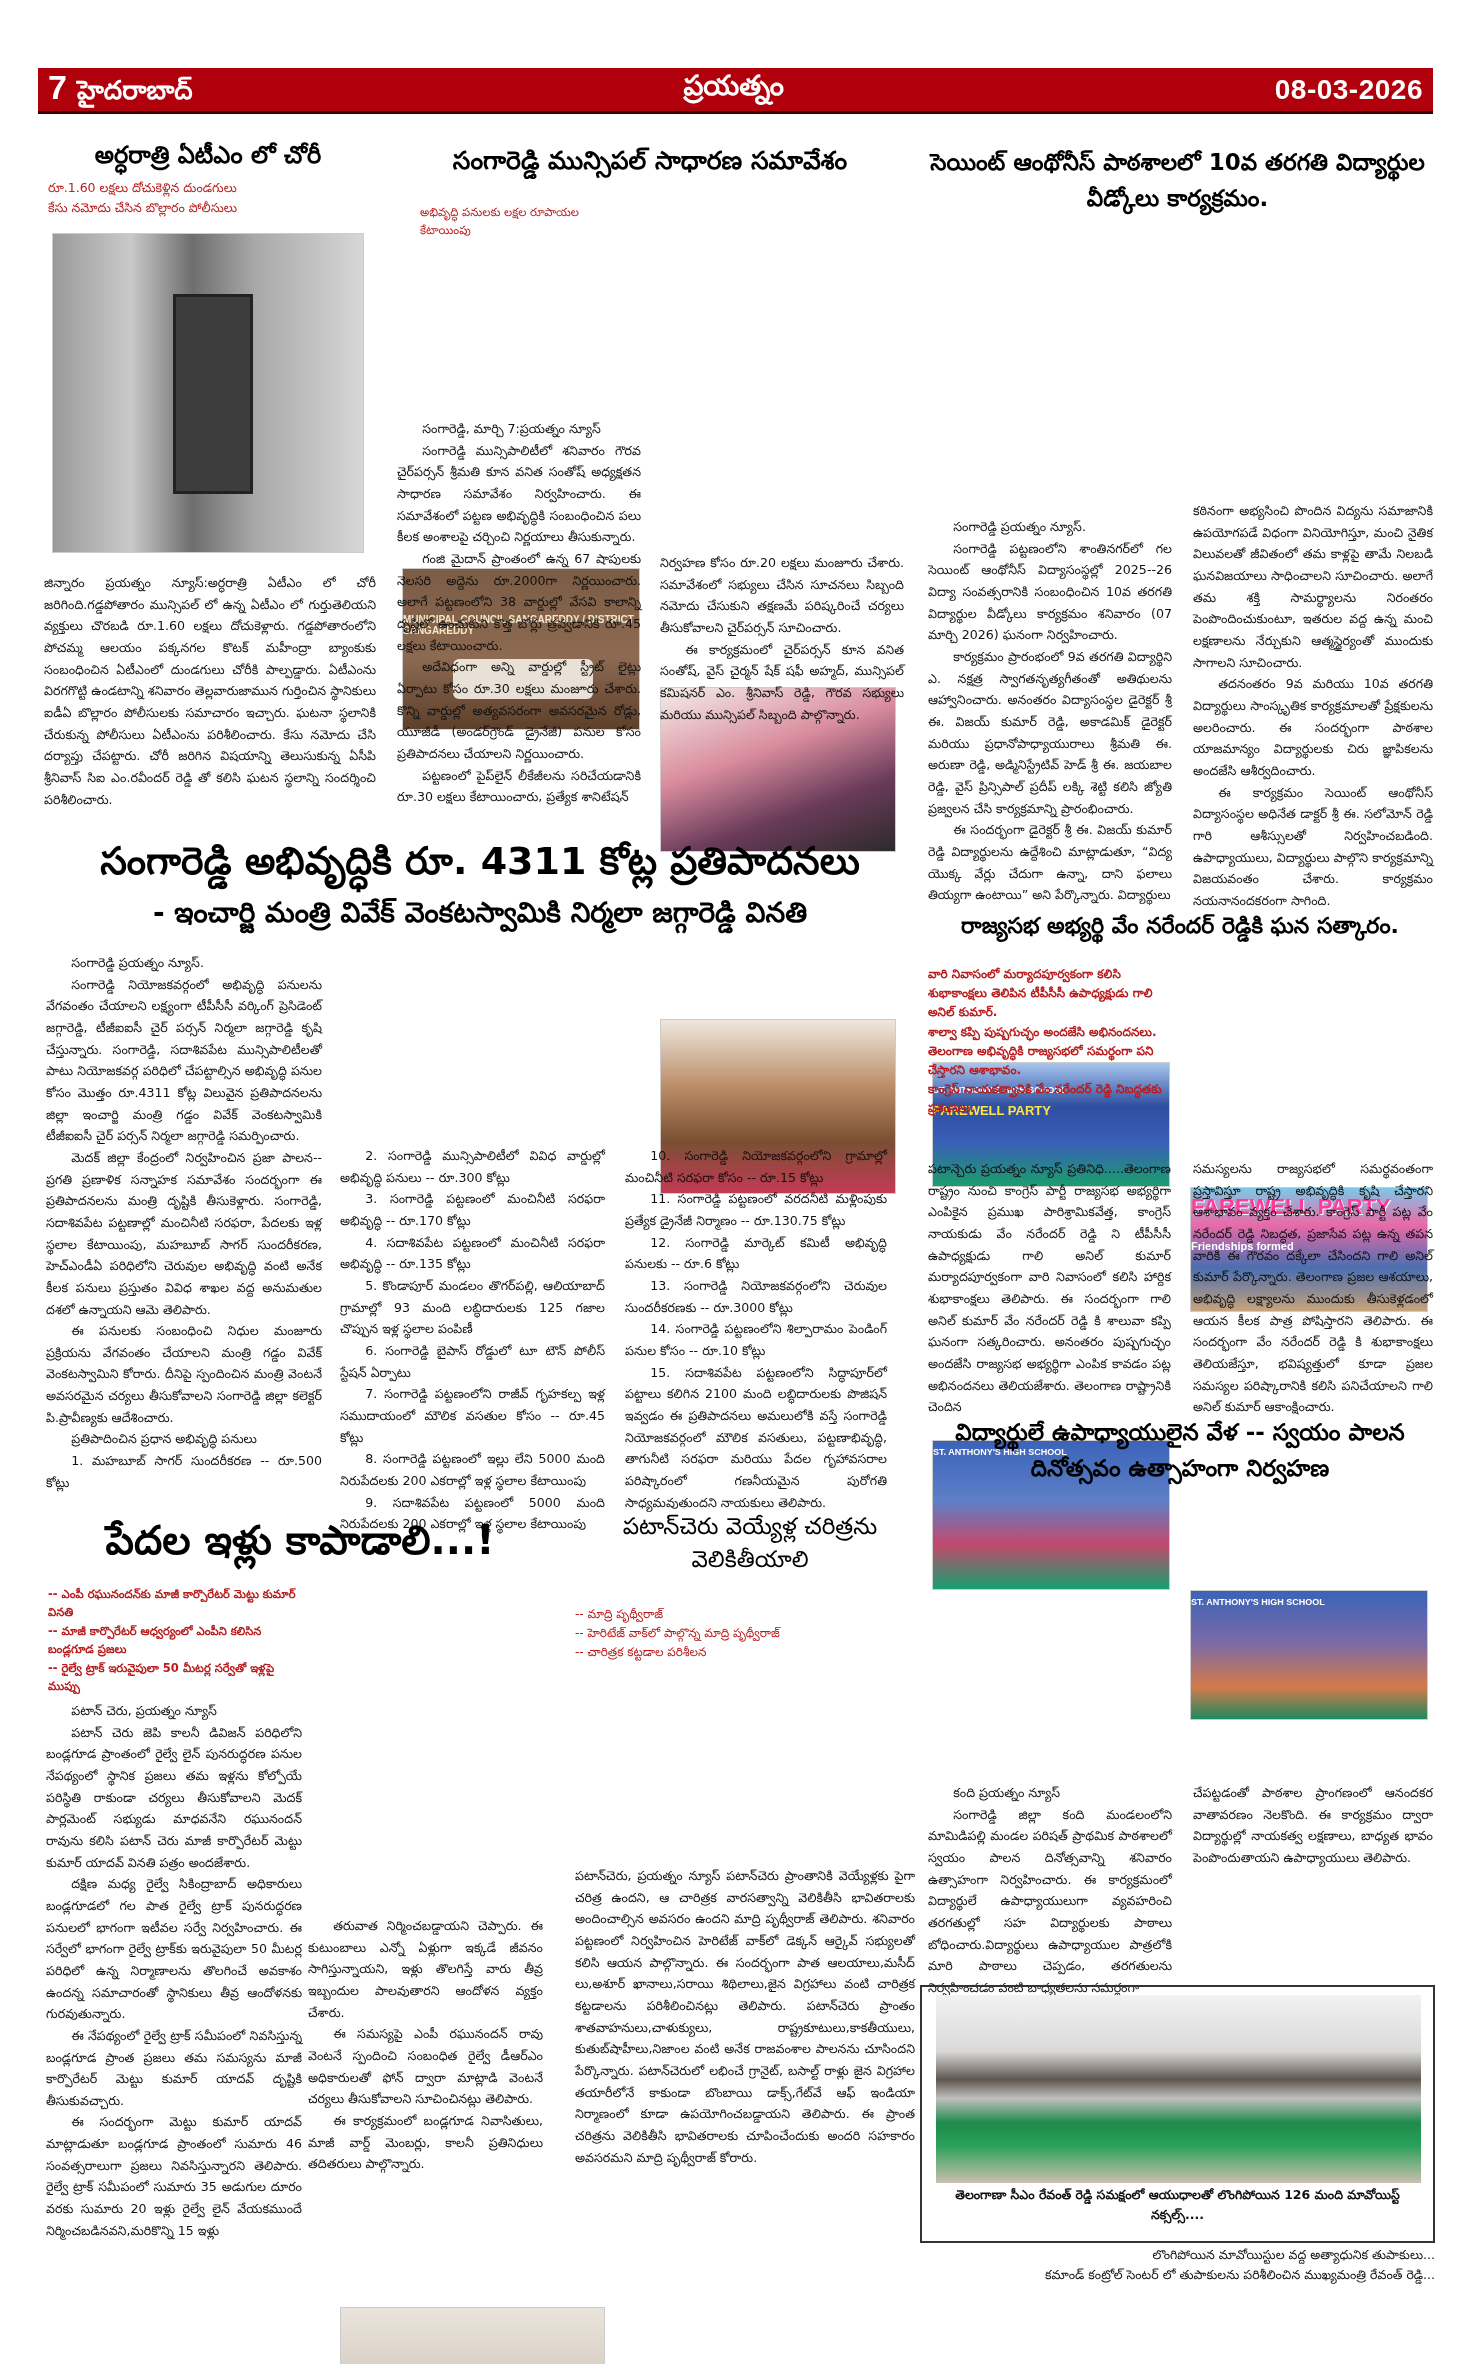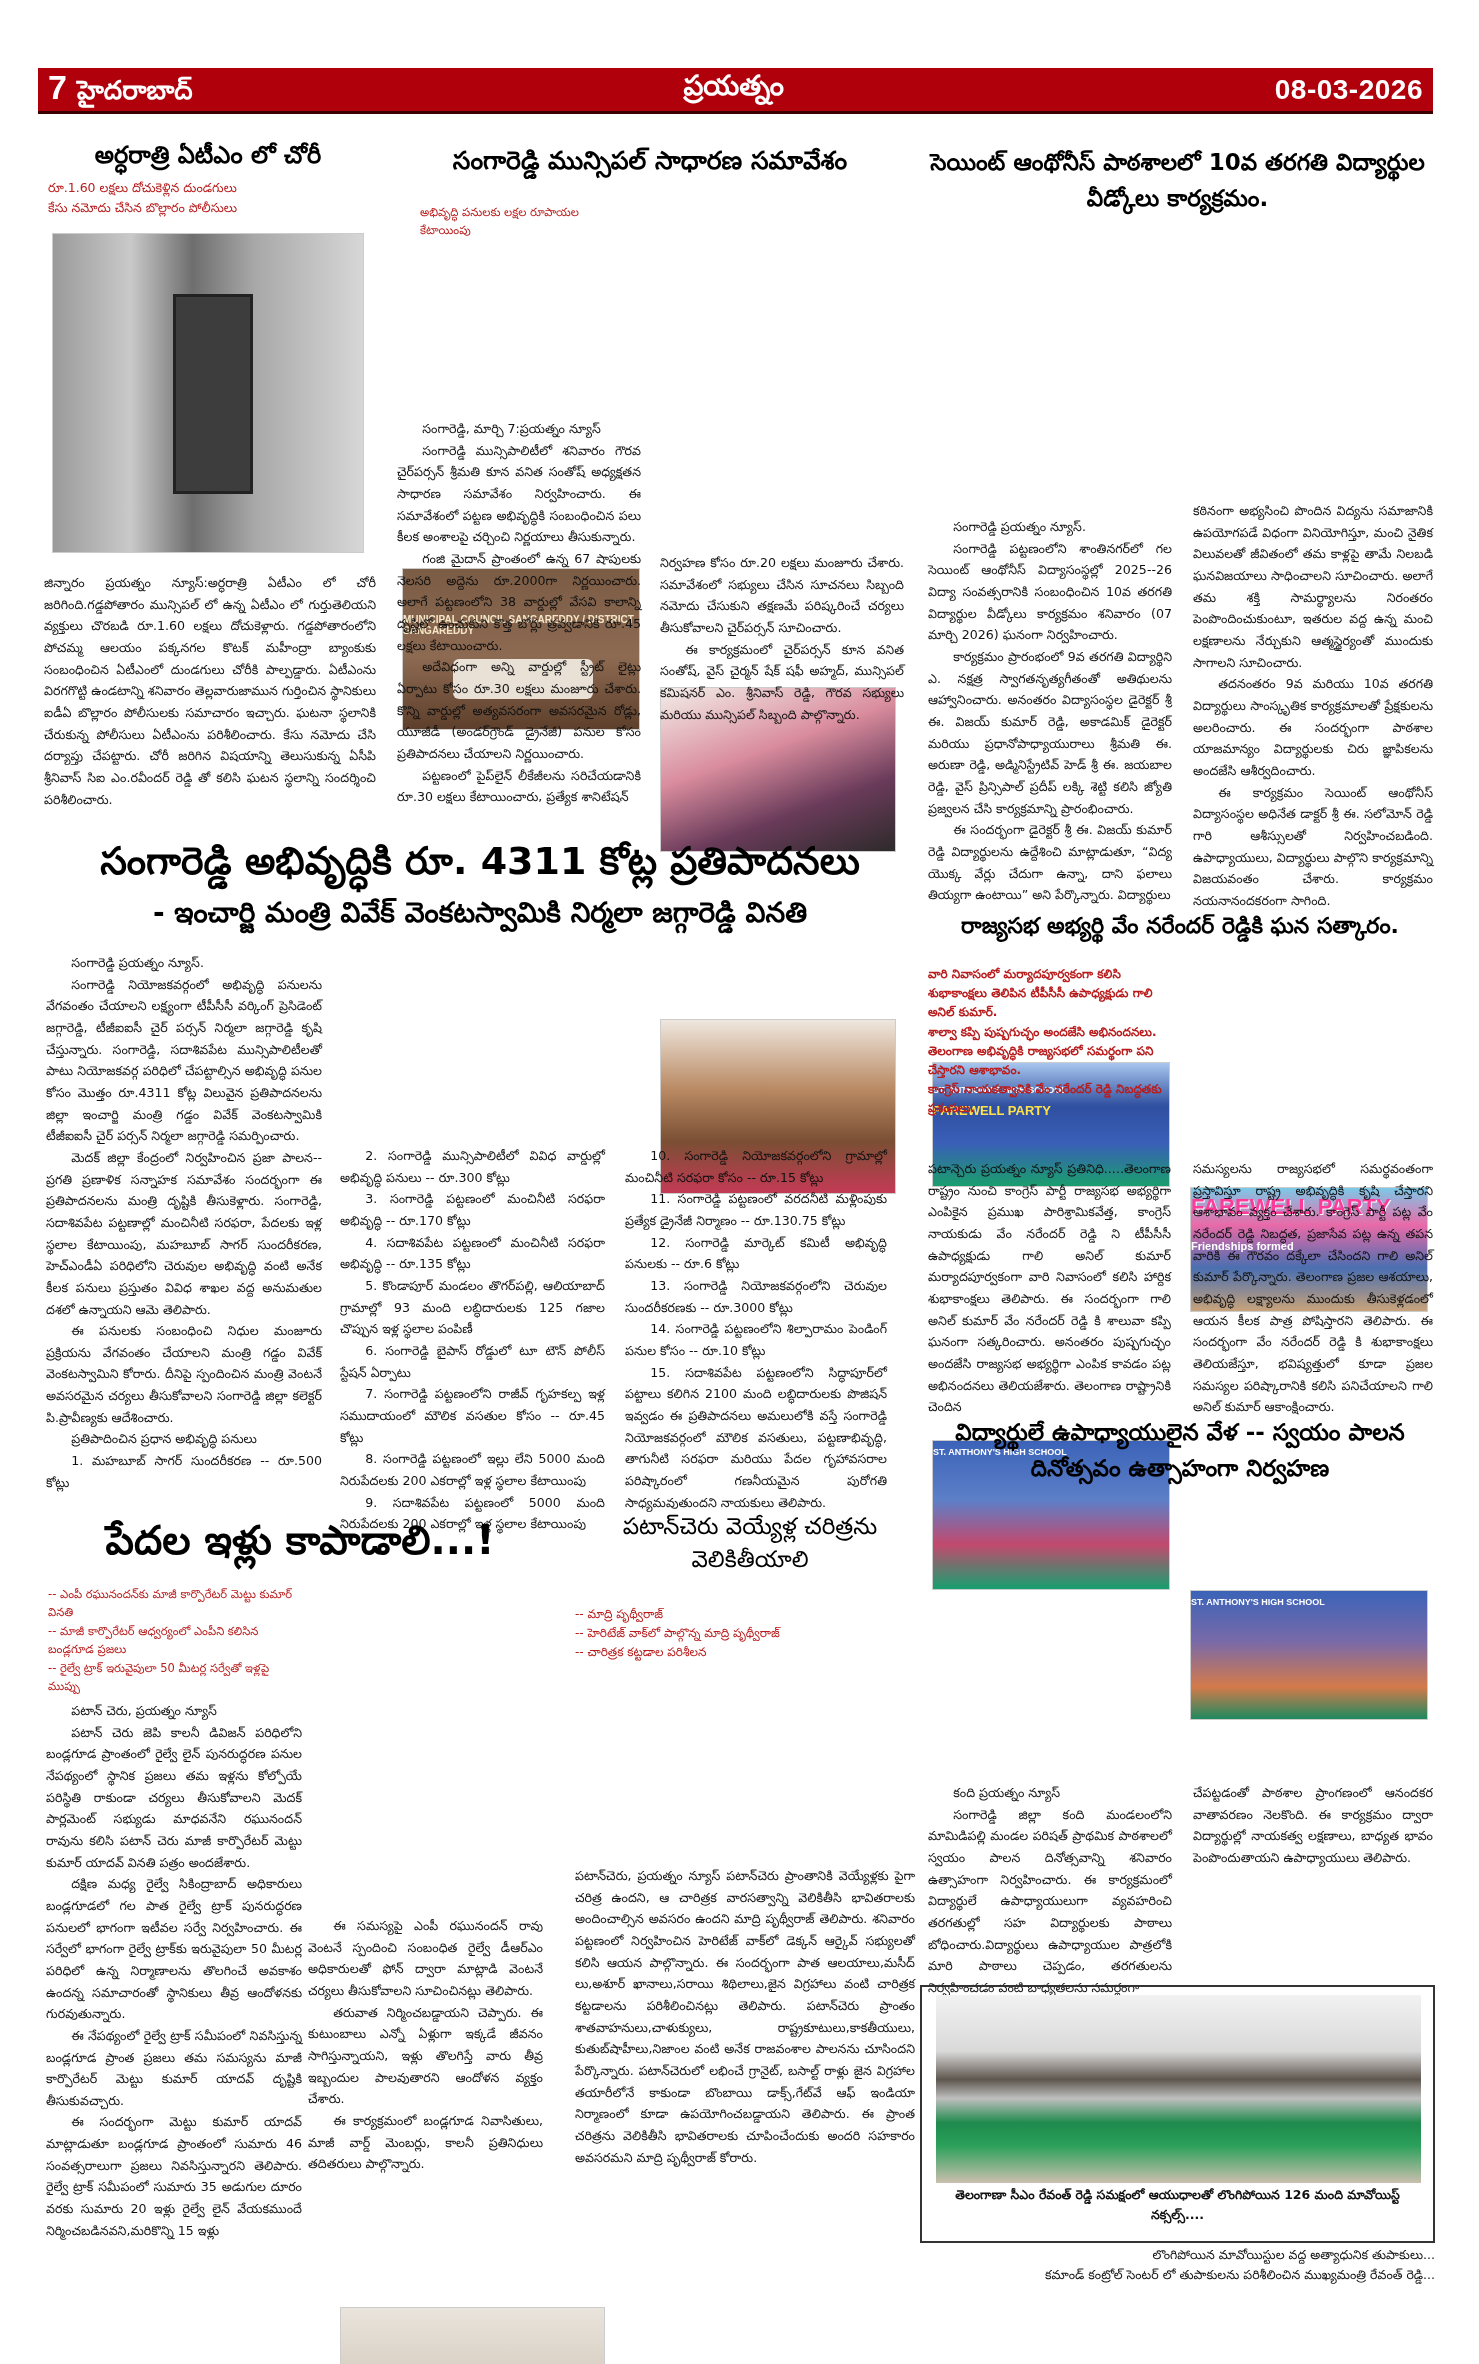--- a/index.html
+++ b/index.html
@@ -125,36 +125,36 @@
   <div>వారి నివాసంలో మర్యాదపూర్వకంగా కలిసి శుభాకాంక్షలు తెలిపిన టీపీసీసీ ఉపాధ్యక్షుడు గాలి అనిల్ కుమార్.</div>
   <div>శాల్వా కప్పి పుష్పగుచ్ఛం అందజేసి అభినందనలు.</div>
   <div>తెలంగాణ అభివృద్ధికి రాజ్యసభలో సమర్థంగా పని చేస్తారని ఆశాభావం.</div>
   <div>కాంగ్రెస్ నాయకత్వానికి వేం నరేందర్ రెడ్డి నిబద్ధతకు ప్రశంసలు.</div>
 </div>
 
 <div class="abs body" style="left:928px;top:1158px;width:243px">పటాన్చెరు ప్రయత్నం న్యూస్ ప్రతినిధి.....తెలంగాణ రాష్ట్రం నుంచి కాంగ్రెస్ పార్టీ రాజ్యసభ అభ్యర్థిగా ఎంపికైన ప్రముఖ పారిశ్రామికవేత్త, కాంగ్రెస్ నాయకుడు వేం నరేందర్ రెడ్డి ని టీపీసీసీ ఉపాధ్యక్షుడు గాలి అనిల్ కుమార్ మర్యాదపూర్వకంగా వారి నివాసంలో కలిసి హార్దిక శుభాకాంక్షలు తెలిపారు. ఈ సందర్భంగా గాలి అనిల్ కుమార్ వేం నరేందర్ రెడ్డి కి శాలువా కప్పి ఘనంగా సత్కరించారు. అనంతరం పుష్పగుచ్ఛం అందజేసి రాజ్యసభ అభ్యర్థిగా ఎంపిక కావడం పట్ల అభినందనలు తెలియజేశారు. తెలంగాణ రాష్ట్రానికి చెందిన</div>
 <div class="abs body" style="left:1193px;top:1158px;width:240px">సమస్యలను రాజ్యసభలో సమర్థవంతంగా ప్రస్తావిస్తూ రాష్ట్ర అభివృద్ధికి కృషి చేస్తారని ఆశాభావం వ్యక్తం చేశారు. కాంగ్రెస్ పార్టీ పట్ల వేం నరేందర్ రెడ్డి నిబద్ధత, ప్రజాసేవ పట్ల ఉన్న తపన వారికి ఈ గౌరవం దక్కేలా చేసిందని గాలి అనిల్ కుమార్ పేర్కొన్నారు. తెలంగాణ ప్రజల ఆశయాలు, అభివృద్ధి లక్ష్యాలను ముందుకు తీసుకెళ్లడంలో ఆయన కీలక పాత్ర పోషిస్తారని తెలిపారు. ఈ సందర్భంగా వేం నరేందర్ రెడ్డి కి శుభాకాంక్షలు తెలియజేస్తూ, భవిష్యత్తులో కూడా ప్రజల సమస్యల పరిష్కారానికి కలిసి పనిచేయాలని గాలి అనిల్ కుమార్ ఆకాంక్షించారు.</div>
 
 <div class="abs hl" style="left:60px;top:1515px;width:480px;font-size:40px">పేదల ఇళ్లు కాపాడాలి...!</div>
-<div class="abs sub" style="left:48px;top:1585px;width:250px;font-size:11.5px;font-weight:normal">
+<div class="abs sub" style="left:48px;top:1585px;width:250px;font-size:11.5px;font-weight:bold">
   <div>-- ఎంపీ రఘునందన్‌కు మాజీ కార్పొరేటర్ మెట్టు కుమార్ వినతి</div>
   <div>-- మాజీ కార్పొరేటర్ ఆధ్వర్యంలో ఎంపీని కలిసిన బండ్లగూడ ప్రజలు</div>
   <div>-- రైల్వే ట్రాక్ ఇరువైపులా 50 మీటర్ల సర్వేతో ఇళ్లపై ముప్పు</div>
 </div>
 
 <div class="abs body" style="left:46px;top:1700px;width:256px">
   <p>పటాన్ చెరు, ప్రయత్నం న్యూస్</p>
   <p>పటాన్ చెరు జెపి కాలనీ డివిజన్ పరిధిలోని బండ్లగూడ ప్రాంతంలో రైల్వే లైన్ పునరుద్ధరణ పనుల నేపథ్యంలో స్థానిక ప్రజలు తమ ఇళ్లను కోల్పోయే పరిస్థితి రాకుండా చర్యలు తీసుకోవాలని మెదక్ పార్లమెంట్ సభ్యుడు మాధవనేని రఘునందన్ రావును కలిసి పటాన్ చెరు మాజీ కార్పొరేటర్ మెట్టు కుమార్ యాదవ్ వినతి పత్రం అందజేశారు.</p>
   <p>దక్షిణ మధ్య రైల్వే సికింద్రాబాద్ అధికారులు బండ్లగూడలో గల పాత రైల్వే ట్రాక్ పునరుద్ధరణ పనులలో భాగంగా ఇటీవల సర్వే నిర్వహించారు. ఈ సర్వేలో భాగంగా రైల్వే ట్రాక్‌కు ఇరువైపులా 50 మీటర్ల పరిధిలో ఉన్న నిర్మాణాలను తొలగించే అవకాశం ఉందన్న సమాచారంతో స్థానికులు తీవ్ర ఆందోళనకు గురవుతున్నారు.</p>
   <p>ఈ నేపథ్యంలో రైల్వే ట్రాక్ సమీపంలో నివసిస్తున్న బండ్లగూడ ప్రాంత ప్రజలు తమ సమస్యను మాజీ కార్పొరేటర్ మెట్టు కుమార్ యాదవ్ దృష్టికి తీసుకువచ్చారు.</p>
   <p>ఈ సందర్భంగా మెట్టు కుమార్ యాదవ్ మాట్లాడుతూ బండ్లగూడ ప్రాంతంలో సుమారు 46 సంవత్సరాలుగా ప్రజలు నివసిస్తున్నారని తెలిపారు. రైల్వే ట్రాక్ సమీపంలో సుమారు 35 అడుగుల దూరం వరకు సుమారు 20 ఇళ్లు రైల్వే లైన్ వేయకముందే నిర్మించబడినవని,మరికొన్ని 15 ఇళ్లు</p>
 </div>
 <div class="abs body" style="left:308px;top:1915px;width:235px">
+  <p>తరువాత నిర్మించబడ్డాయని చెప్పారు. ఈ కుటుంబాలు ఎన్నో ఏళ్లుగా ఇక్కడే జీవనం సాగిస్తున్నాయని, ఇళ్లు తొలగిస్తే వారు తీవ్ర ఇబ్బందుల పాలవుతారని ఆందోళన వ్యక్తం చేశారు.</p>
   <p>ఈ సమస్యపై ఎంపీ రఘునందన్ రావు వెంటనే స్పందించి సంబంధిత రైల్వే డీఆర్ఎం అధికారులతో ఫోన్ ద్వారా మాట్లాడి వెంటనే చర్యలు తీసుకోవాలని సూచించినట్లు తెలిపారు.</p>
-  <p>తరువాత నిర్మించబడ్డాయని చెప్పారు. ఈ కుటుంబాలు ఎన్నో ఏళ్లుగా ఇక్కడే జీవనం సాగిస్తున్నాయని, ఇళ్లు తొలగిస్తే వారు తీవ్ర ఇబ్బందుల పాలవుతారని ఆందోళన వ్యక్తం చేశారు.</p>
   <p>ఈ కార్యక్రమంలో బండ్లగూడ నివాసితులు, మాజీ వార్డ్ మెంబర్లు, కాలనీ ప్రతినిధులు తదితరులు పాల్గొన్నారు.</p>
 </div>
 
 <div class="abs hl" style="left:575px;top:1510px;width:350px;font-size:23px;line-height:1.45;font-weight:normal">పటాన్‌చెరు వెయ్యేళ్ల చరిత్రను వెలికితీయాలి</div>
 <div class="abs sub" style="left:575px;top:1605px;width:350px;font-size:12px">
   <div>-- మాద్రి పృథ్వీరాజ్</div>
   <div>-- హెరిటేజ్ వాక్‌లో పాల్గొన్న మాద్రి పృథ్వీరాజ్</div>
   <div>-- చారిత్రక కట్టడాల పరిశీలన</div>
 </div>
 

